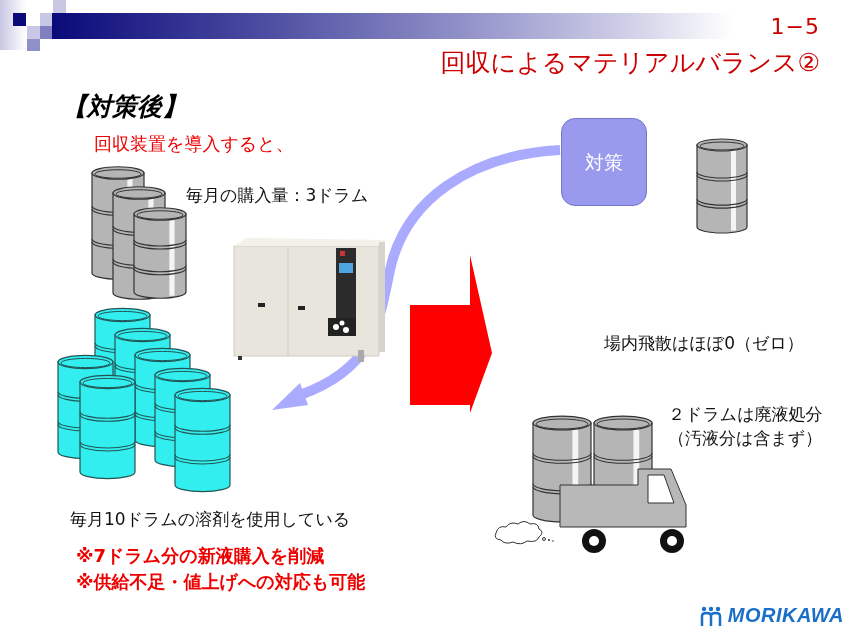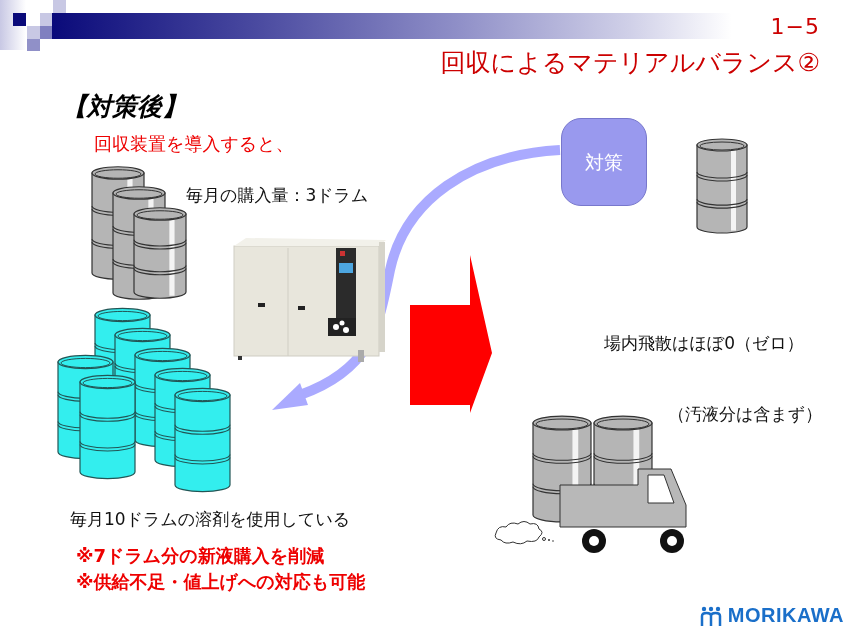--- a/index.html
+++ b/index.html
@@ -9,24 +9,24 @@
   .sq { position:absolute; }
   #title-bar { left:52px; top:13px; width:680px; height:26px;
     background:linear-gradient(to right,#0a0a7a 0%,#4a4aa0 30%,#9090c8 60%,#d0d0e8 85%,#ffffff 100%); }
   .slide-num { right:36px; top:14px; font-size:22px; color:#cc0000; letter-spacing:1px; }
   .slide-title { right:36px; top:46px; font-size:25px; color:#cc0000; white-space:nowrap; }
   .heading { left:62px; top:90px; font-size:25px; color:#000; font-weight:bold;font-style:italic; }
   .red-sub { left:94px; top:132px; font-size:18px; color:#ee0000; }
   .txt { font-size:17px; color:#111; white-space:nowrap; }
   .red-note { font-size:18px; color:#ee0000; font-weight:bold; white-space:nowrap; }
   .box { left:561px; top:118px; width:84px; height:86px; background:#9999ee; border:1px solid #7777cc;
-         border-radius:20px; color:#fff; font-size:19px; text-align:center; line-height:28px;
+         border-radius:14px; color:#fff; font-size:19px; text-align:center; line-height:28px;
          display:flex; flex-direction:column; justify-content:center; }
   .logo { right:12px; top:604px; font-size:20px; font-weight:bold; color:#1a6fc9; letter-spacing:0.5px;
-          font-family:"Liberation Sans", sans-serif; display:flex; align-items:center; gap:6px; }
+          font-family:"Liberation Sans", sans-serif; display:flex; align-items:center; gap:6px;font-style:italic; }
   svg { position:absolute; overflow:visible; }
 </style>
 </head>
 <body>
 
 <div>
   <div class="sq" style="left:0;top:0;width:26px;height:50px;background:linear-gradient(to right,#c8c8e4,#ffffff);"></div>
   <div class="sq" style="left:13px;top:13px;width:13px;height:13px;background:#0a0a7a;"></div>
   <div class="sq" style="left:53px;top:0;width:13px;height:13px;background:#c8c8e4;"></div>
   <div class="sq" style="left:40px;top:13px;width:13px;height:13px;background:#c8c8e4;"></div>
@@ -172,20 +172,21 @@
 
 <div class="abs box">
   <div>対策</div>
 </div>
 
 <div class="abs txt" style="left:600px;top:258px;line-height:26px;">
 </div>
 <div class="abs txt" style="left:604px;top:332px;">場内飛散はほぼ0（ゼロ）</div>
 
 <div class="abs txt" style="left:668px;top:402px;line-height:24px;">
+  <div>２ドラムは廃液処分</div>
   <div>（汚液分は含まず）</div>
 </div>
 
 <svg style="left:488px;top:455px;" width="240" height="110">
   <polygon points="72,30 150,30 150,14 183,14 198,50 198,72 72,72" fill="#b8b8b8" stroke="#333" stroke-width="1"></polygon>
   <polygon points="160,20 176,20 186,48 160,48" fill="#ffffff" stroke="#333" stroke-width="1"></polygon>
   <circle cx="106" cy="86" r="12" fill="#111"></circle>
     <circle cx="106" cy="86" r="5" fill="#fff"></circle>
   <circle cx="184" cy="86" r="12" fill="#111"></circle>
     <circle cx="184" cy="86" r="5" fill="#fff"></circle>

